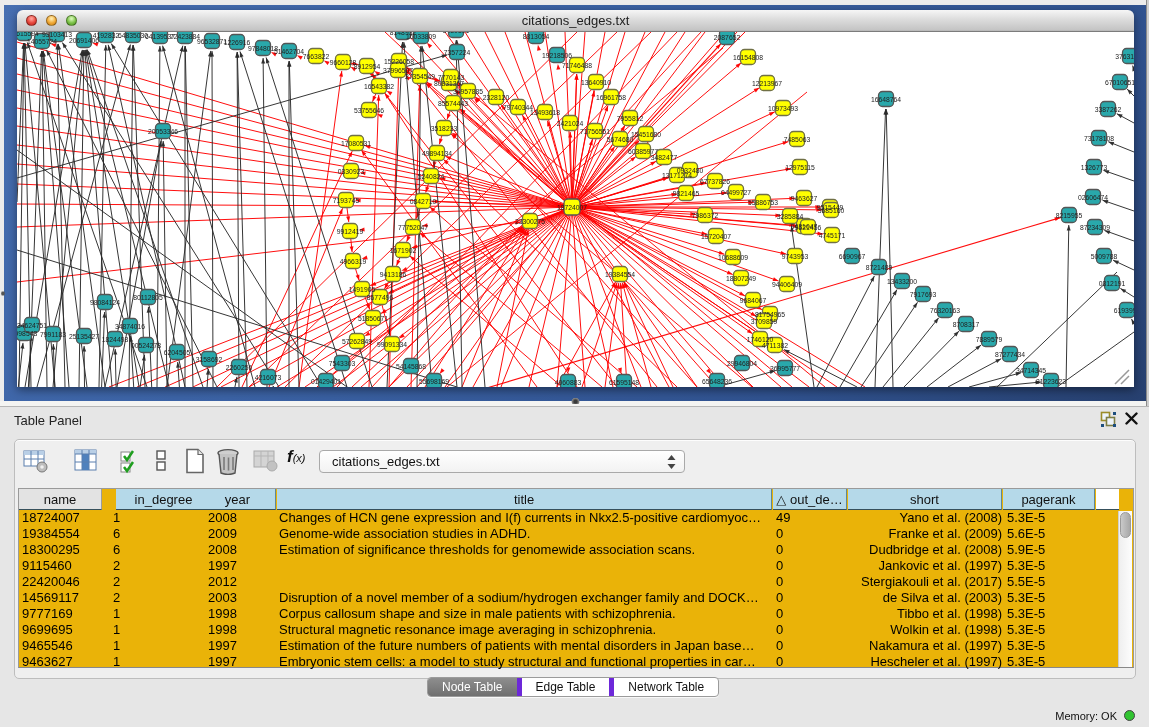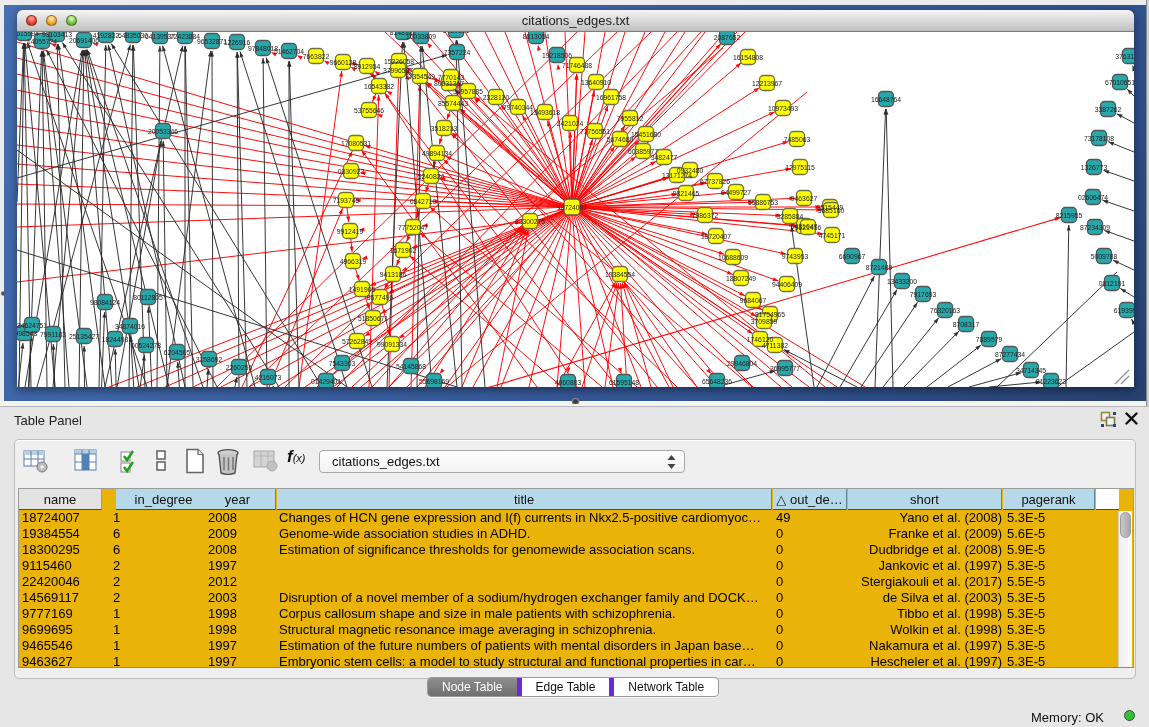--- a/index.html
+++ b/index.html
@@ -24,21 +24,21 @@
 .c{position:absolute;top:0;height:16px;line-height:15px;overflow:hidden}
 .c0{left:3px;width:80px}.c1{left:94px;width:90px}.c2{left:189px;width:70px}
 .c3{left:260px;width:492px}.c4{left:757px;width:70px}
 .c5{left:828px;width:155px;text-align:right}.c6{left:988px;width:90px}
 #vsb{position:absolute;right:1px;top:22px;width:14px;height:156px;background:linear-gradient(90deg,#efefef,#fdfdfd);border-left:1px solid #cfcfcf}
 #vsbthumb{position:absolute;left:1px;top:1px;width:11px;height:26px;border-radius:6px;background:linear-gradient(90deg,#c9c9c9,#a8a8a8);border:1px solid #9a9a9a}
 #tabs{position:absolute;left:427px;top:270px;height:20px;border:1px solid #9b9b9b;border-radius:4px;background:#fff;box-shadow:0 1px 0 rgba(255,255,255,.7)}
 .seg{float:left;height:18px;line-height:18px;font-size:12px;padding:0 14px;color:#111}
 .seg.sel{background:linear-gradient(#8e8e8e,#6f6f6f);color:#fff;border-radius:3px 0 0 3px}
 .seg+.seg{border-left:5px solid #6d28d9}
-#mem{position:absolute;right:45px;top:303px;font-size:13px;color:#111}
+#mem{position:absolute;right:32px;top:303px;font-size:11px;color:#111}
 #memdot{position:absolute;right:14px;top:303px;width:11px;height:11px;border-radius:50%;background:#31c431;border:1px solid #444}
 .icon{position:absolute;top:8px}
 </style></head><body>
 <div id="desk">
   <div id="blue"></div>
     <div style="position:absolute;left:0;top:401px;width:1149px;height:5px;background:#f4f4f2"></div>
     <div style="position:absolute;left:571px;top:398px;width:9px;height:6px;background:radial-gradient(circle at 50% 60%,#3a3a3a 25%,#888 60%,transparent 75%)"></div>
     <div style="position:absolute;left:1px;top:290px;width:4px;height:7px;background:radial-gradient(circle,#555 30%,transparent 70%)"></div>
   <div id="win">
     <div id="tbar">

